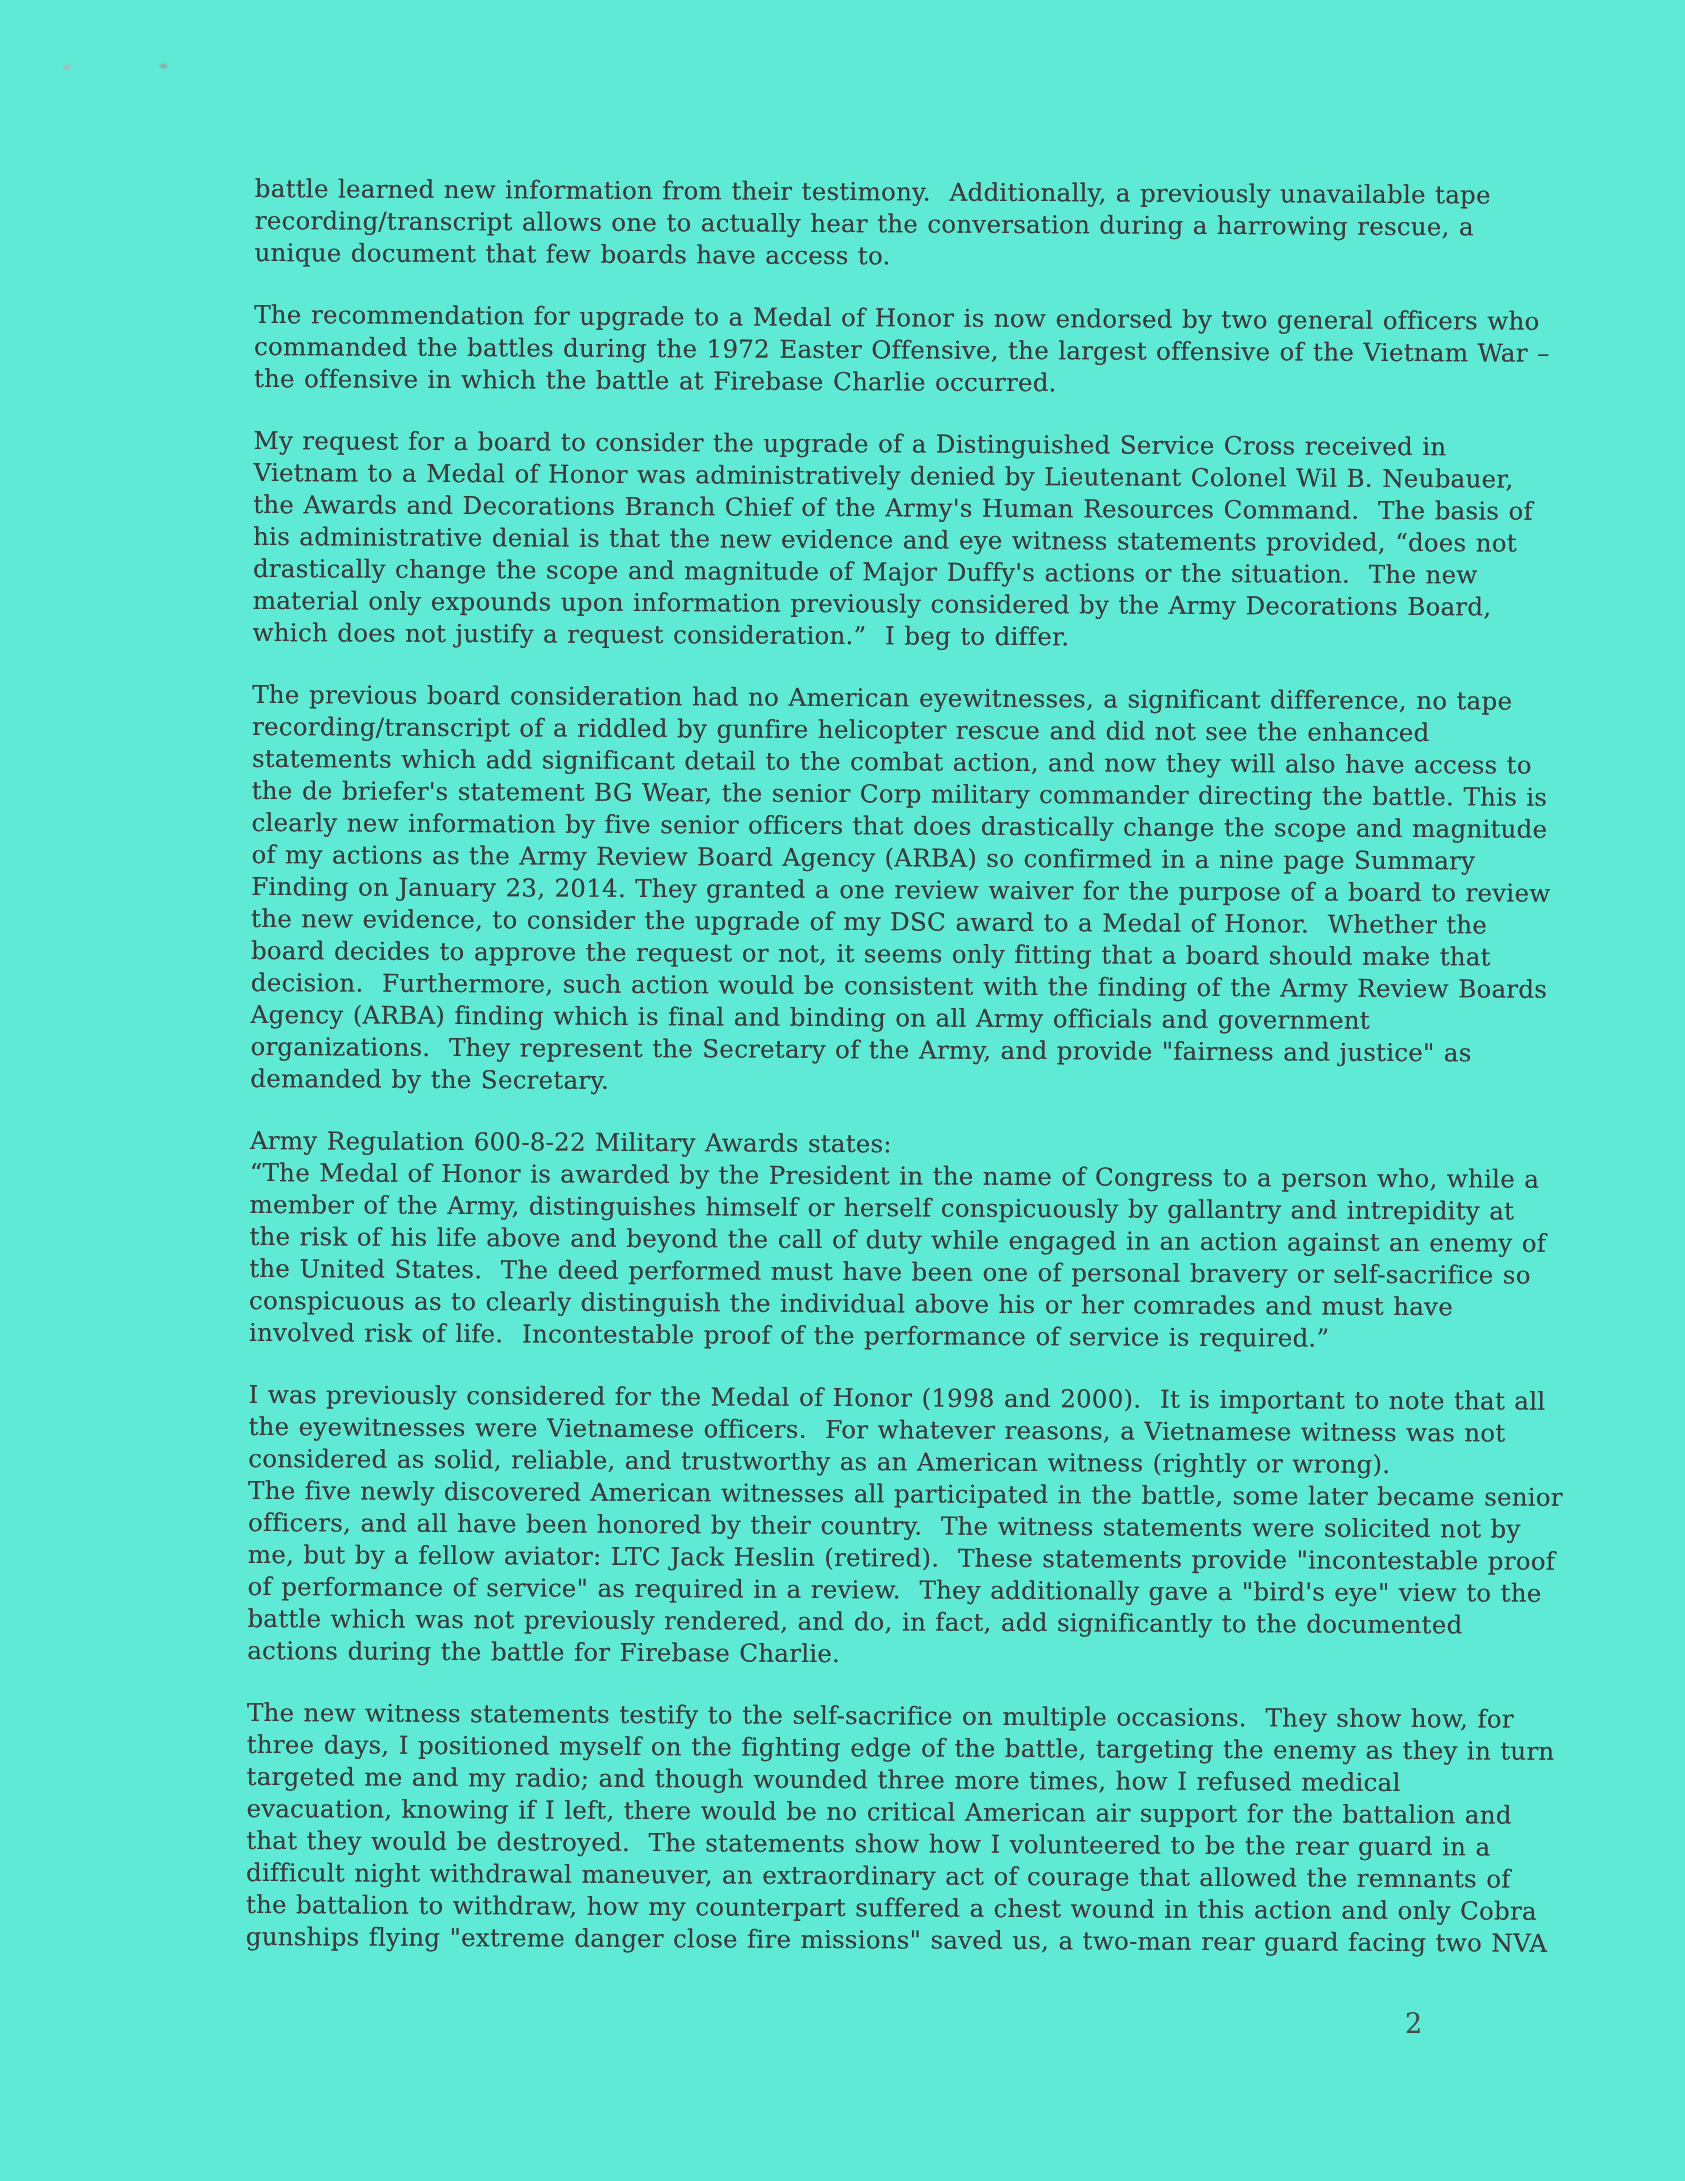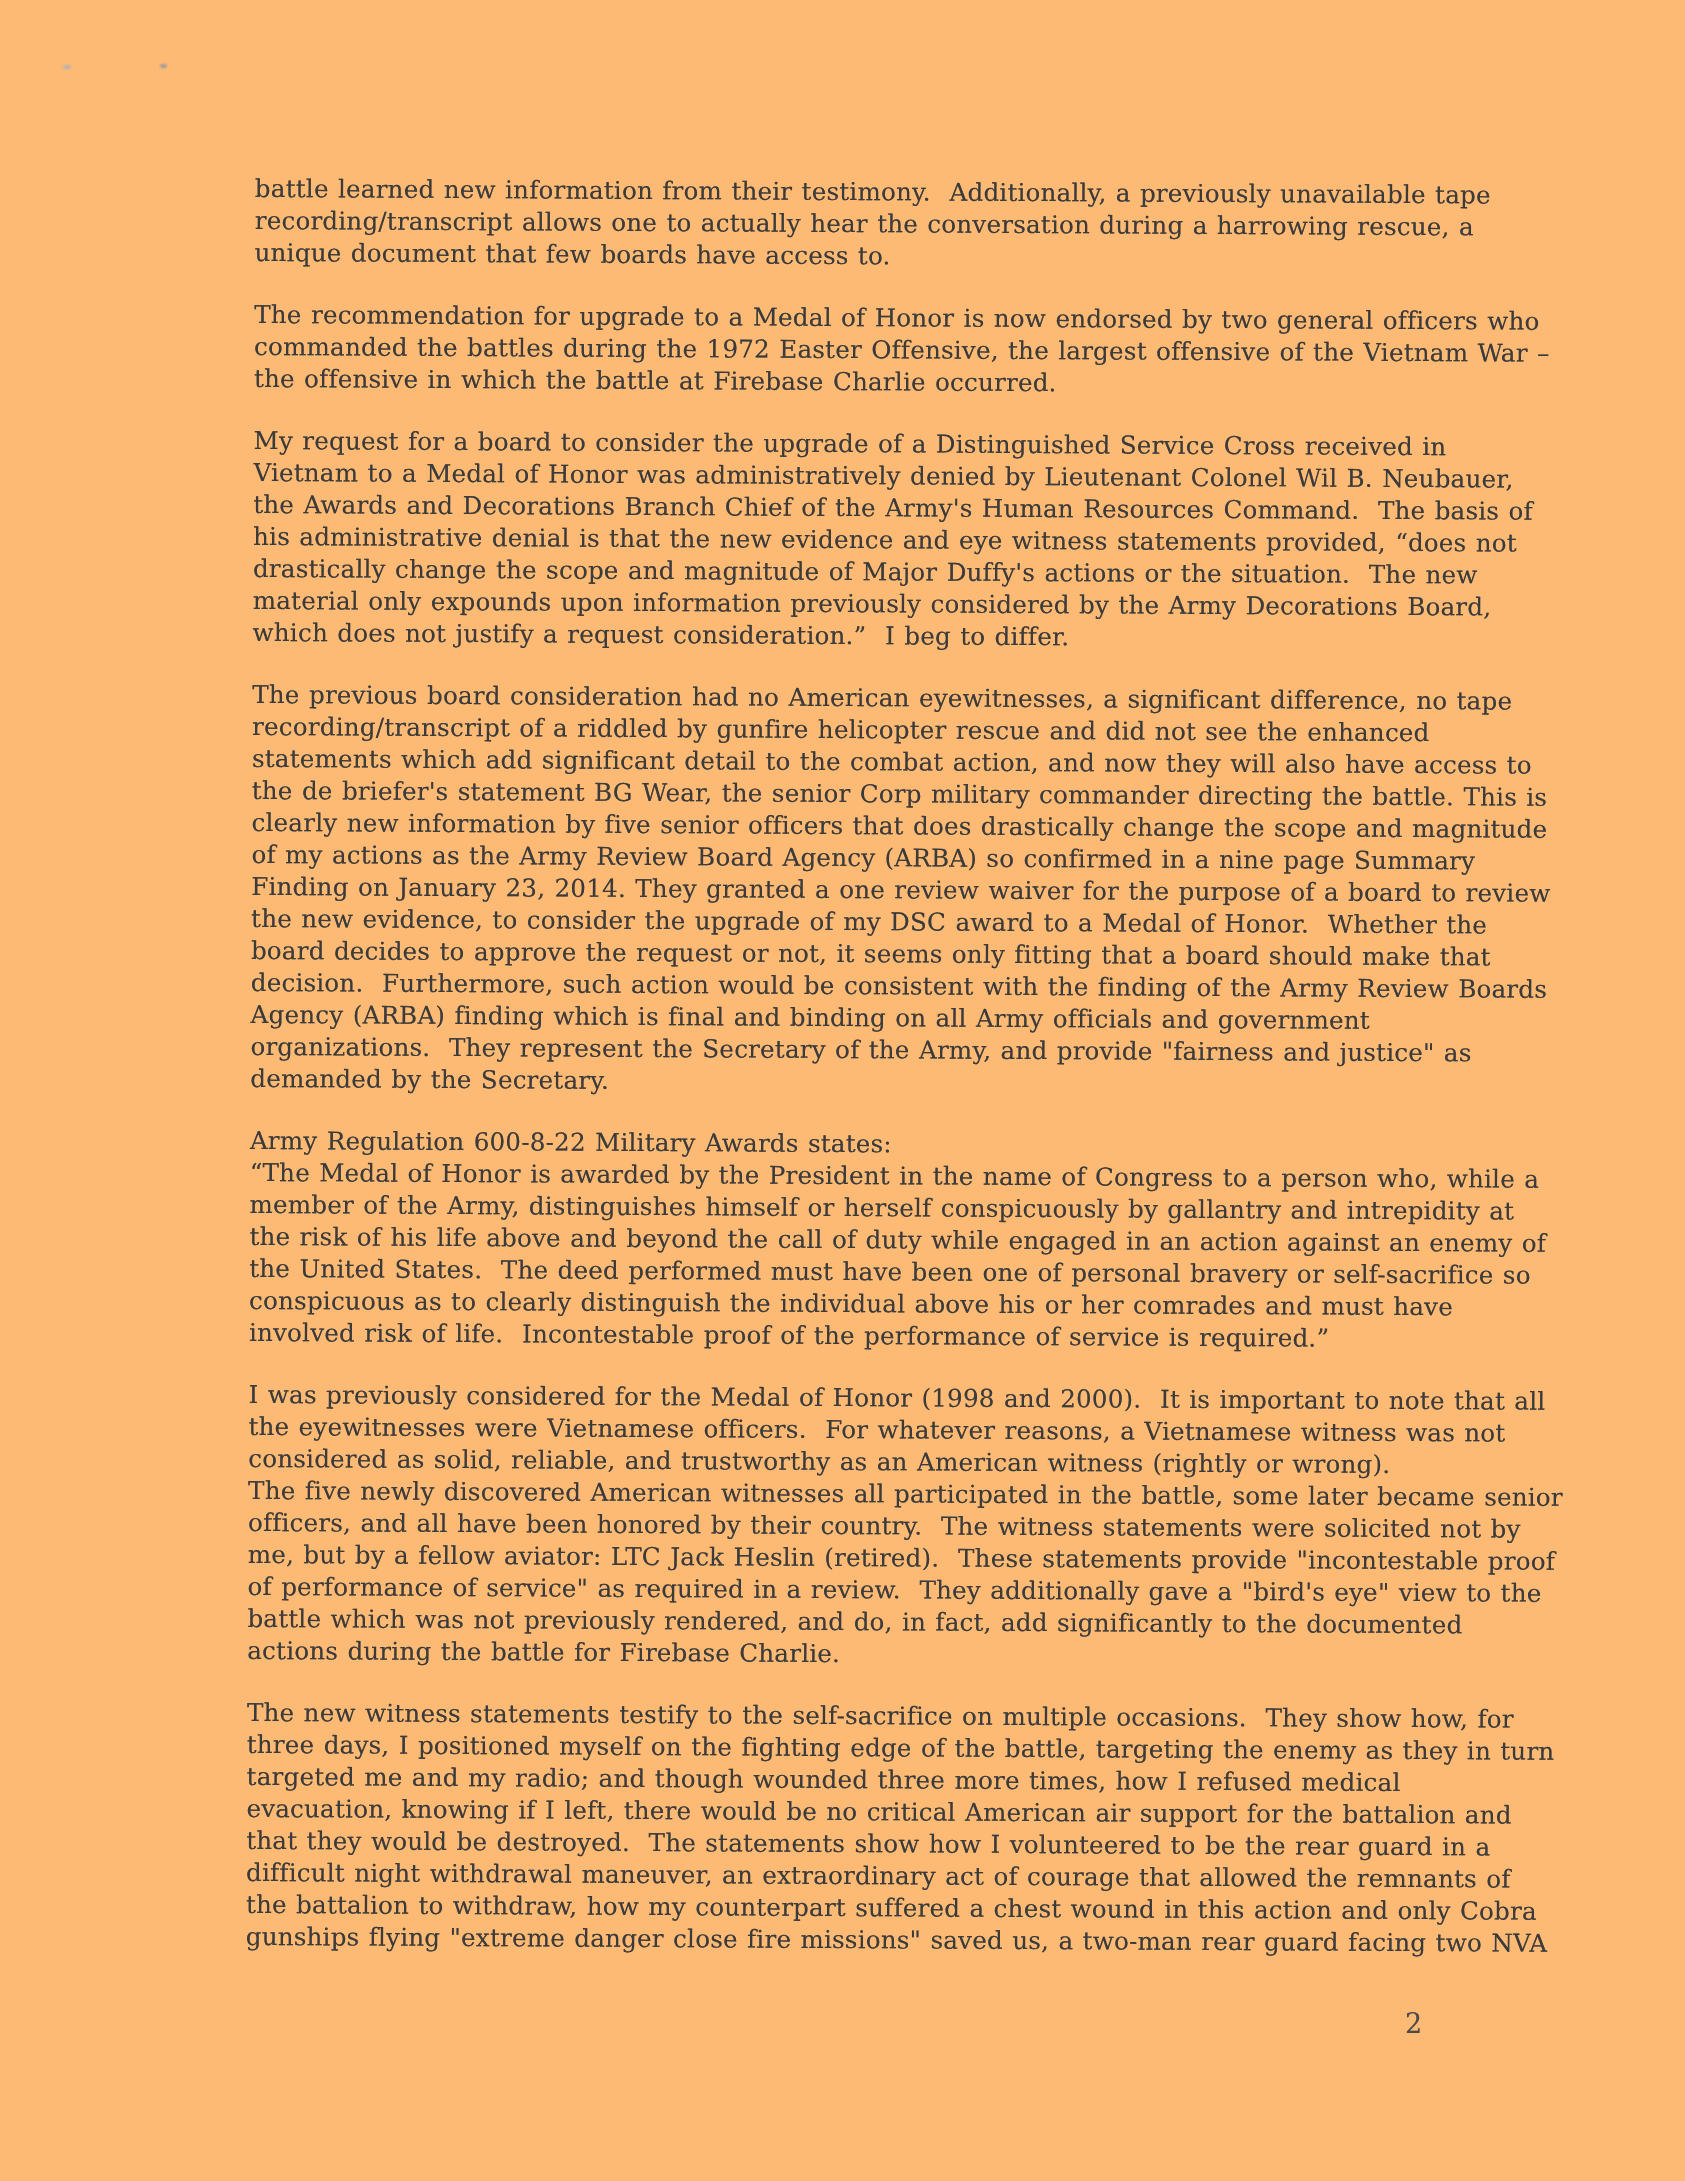--- a/index.html
+++ b/index.html
@@ -4,21 +4,21 @@
 <style>
   html, body {
     margin: 0;
     padding: 0;
     background: #ffffff;
   }
   .page {
     position: relative;
     width: 1685px;
     height: 2181px;
-    background: #fdba74;
+    background: #5eead4;
     overflow: hidden;
     font-family: "DejaVu Serif", "Liberation Serif", serif;
   }
   .letter-body {
     position: absolute;
     left: 255px;
     top: 173px;
     width: 1204px;
     transform: rotate(0.3deg);
     transform-origin: 0 0;

